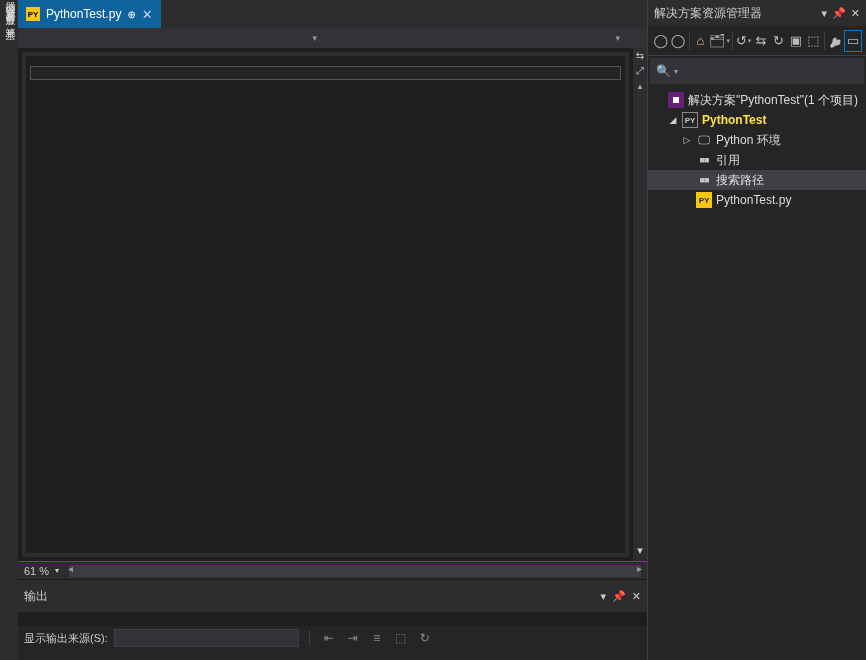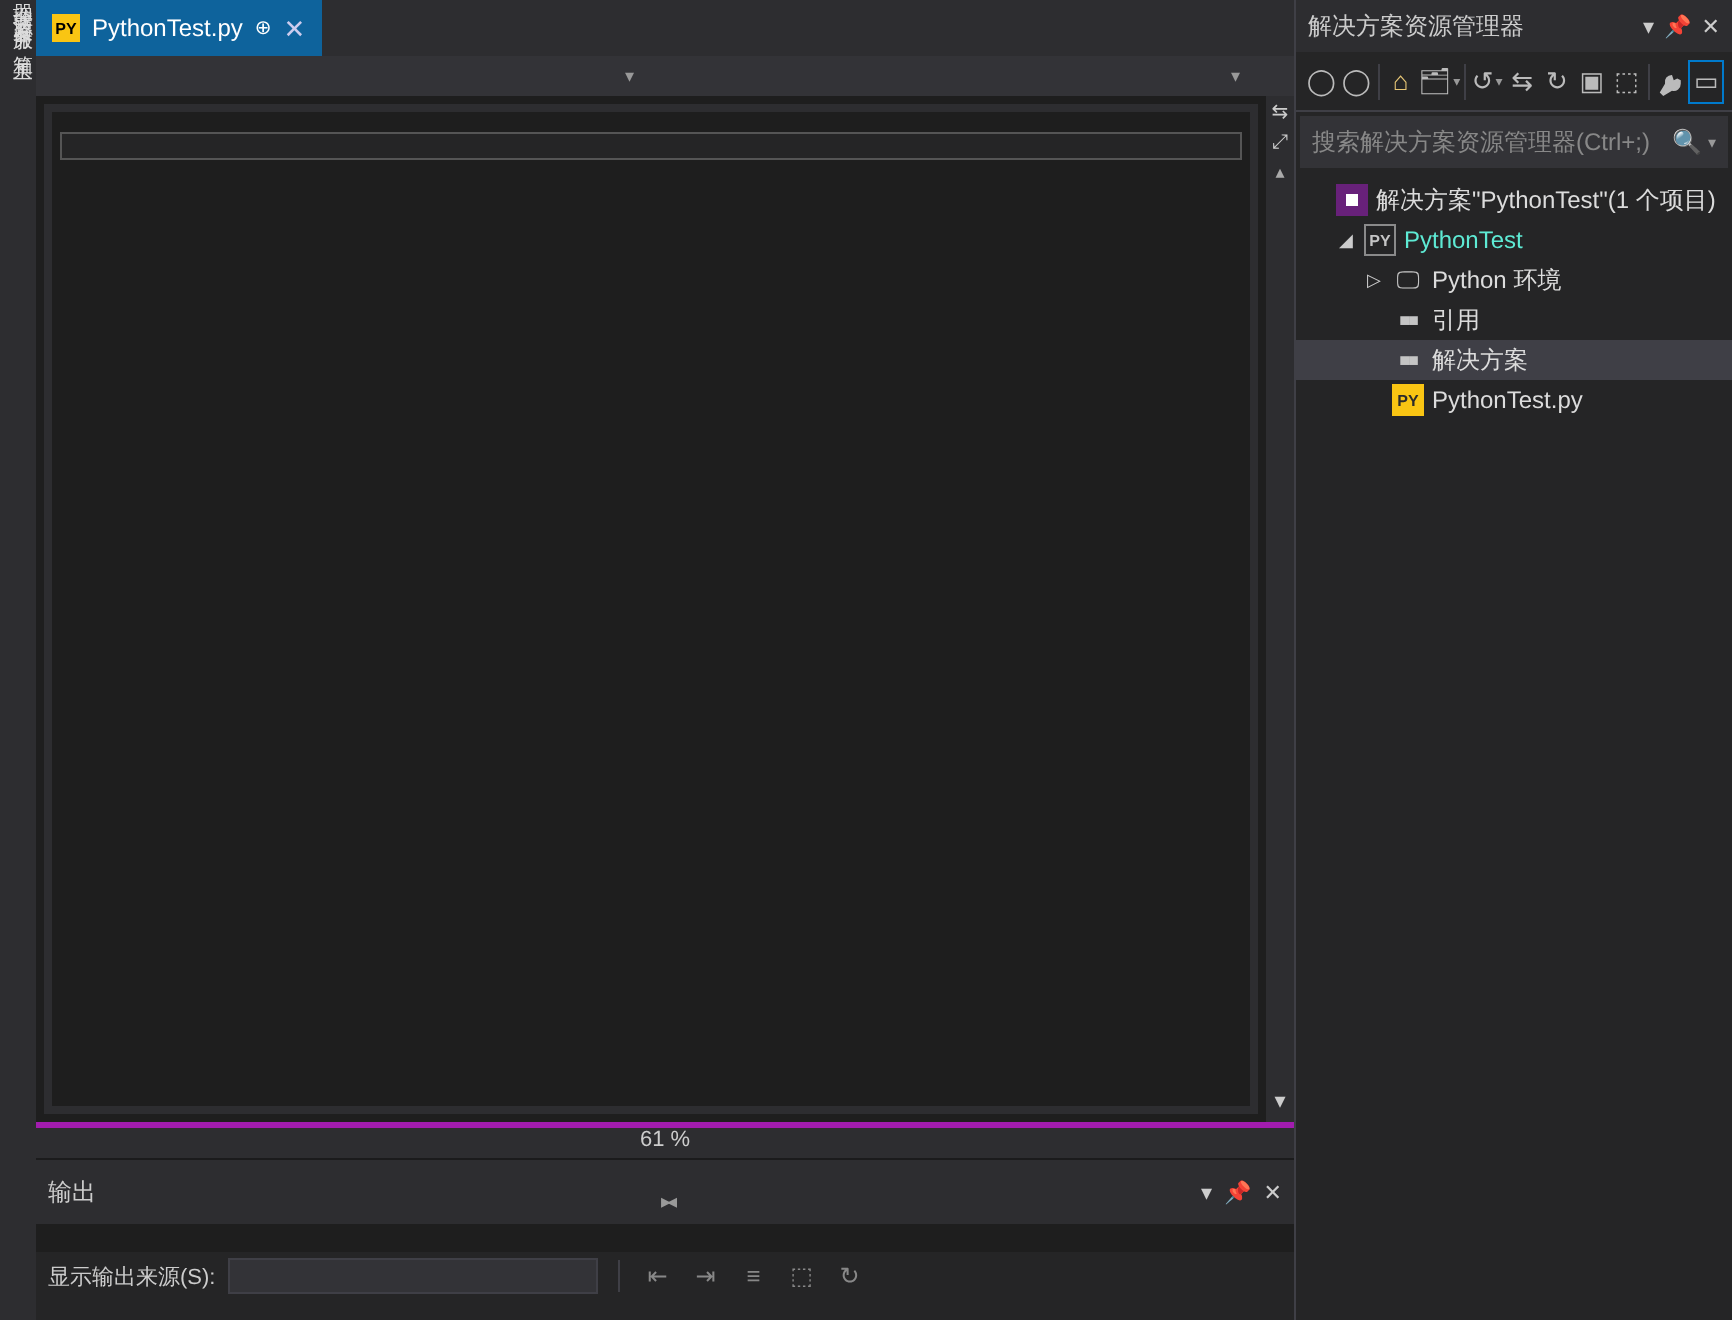--- a/index.html
+++ b/index.html
@@ -15,21 +15,21 @@
 .crumb-bar { height: 20px; background: #333337; display: flex; align-items: center; padding: 0 8px; gap: 8px; }
 .crumb-dd { flex: 1; max-width: 295px; height: 16px; background: #333337; border: none; color: #ccc; display: flex; align-items: center; justify-content: flex-end; padding-right: 4px; }
 .crumb-dd::after { content: "▾"; font-size: 9px; color: #999; }
 .editor-area { flex: 1; position: relative; display: flex; background: #1e1e1e; }
 .editor-body { flex: 1; background: #1e1e1e; border: 4px solid #2d2d30; margin: 4px; position: relative; }
 .editor-line { position: absolute; top: 10px; left: 4px; right: 4px; height: 14px; border: 1px solid #555; background: #252526; }
 .gutter-right { width: 14px; background: #2d2d30; display: flex; flex-direction: column; align-items: center; }
 .gutter-right .split-ico { font-size: 10px; color: #ccc; margin: 2px 0; cursor: pointer; }
 .gutter-right .gutter-arrow { font-size: 9px; color: #aaa; margin-top: 2px; }
 .gutter-right .gutter-expand { color: #ccc; font-size: 11px; margin-top: auto; margin-bottom: 4px; }
-.status { height: 18px; background: #2d2d30; border-top: 3px solid #a21caf; display: flex; align-items: center; font-size: 11px; padding: 0 6px; gap: 6px; color: #ccc; flex-direction: column; }
+.status { height: 18px; background: #2d2d30; border-top: 1px solid #a21caf; display: flex; align-items: center; font-size: 11px; padding: 0 6px; gap: 6px; color: #ccc; }
 .status .hscroll { flex: 1; height: 12px; background: #3e3e42; margin-left: 4px; position: relative; }
 .status .hscroll::before { content: "◂"; position: absolute; left: -1px; top: -2px; font-size: 10px; color: #999; }
 .status .hscroll::after { content: "▸"; position: absolute; right: -1px; top: -2px; font-size: 10px; color: #999; }
 .output-hdr { height: 20px; background: #2d2d30; border-top: 1px solid #1b1b1c; display: flex; align-items: center; font-size: 12px; padding: 16px 6px; color: #ccc; }
 .output-hdr .spacer { flex: 1; }
 .output-hdr .hdr-ico { font-size: 11px; margin-left: 6px; cursor: pointer; color: #ccc; }
 .output-tool { height: 24px; background: #252526; display: flex; align-items: center; padding: 0 6px; gap: 6px; font-size: 11px; margin-top: 14px; }
 .output-tool select, .output-tool .dd { width: 185px; height: 18px; background: #333337; border: 1px solid #3f3f46; color: #ccc; font-size: 11px; }
 .tool-ico { width: 18px; height: 18px; display: flex; align-items: center; justify-content: center; color: #888; font-size: 12px; cursor: pointer; }
 .output-body { flex: 0 0 10px; background: #252526; }
@@ -52,21 +52,21 @@
 .tree-row { display: flex; align-items: center; height: 20px; padding-left: 6px; gap: 4px; cursor: pointer; }
 .tree-row.selected { background: #3f3f46; }
 .tree-row .exp { width: 10px; font-size: 9px; color: #ccc; text-align: center; }
 .tree-row .ico { width: 16px; height: 16px; display: flex; align-items: center; justify-content: center; font-size: 10px; }
 .tree-row .ico.sln { background: #68217a; color: #fff; }
 .tree-row .ico.proj { border: 1px solid #8a8a8a; color: #c5c5c5; font-size: 8px; font-weight: bold; }
 .tree-row .ico.py { background: #f9c513; color: #2b2b2b; font-size: 8px; font-weight: bold; }
 .tree-row .ico.env { color: #c5c5c5; font-size: 12px; }
 .tree-row .ico.ref { color: #c5c5c5; font-size: 9px; letter-spacing: -1px; }
 .tree-row .lbl { color: #dcdcdc; white-space: nowrap; }
-.tree-row .lbl.bold { font-weight: normal; color: #5eead4; }
+.tree-row .lbl.bold { font-weight: bold; color: #fde047; }
 .ind1 { padding-left: 20px; }
 .ind2 { padding-left: 34px; }
 </style>
 </head>
 <body>
 
 <div class="root">
   <div class="left-rail">
     <div class="rail-tab">服务器资源管理器</div>
     <div class="rail-tab">工具箱</div>
@@ -150,21 +150,20 @@
       <span class="sep"></span>
       <span class="tb">
         <svg viewBox="0 0 16 16">
             <path d="M13 9a4 4 0 0 1-5 4l-5 3-2-2 3-5a4 4 0 0 1 4-5l1 3 2-1 2 1z" fill="#bbb"></path>
           </svg>
       </span>
       <span class="tb active">▭</span>
     </div>
 
     <div class="rp-search">
-      <input placeholder="搜索解决方案资源管理器(Ctrl+;)" style="">
       <span class="search-ico">🔍</span>
       <span style="font-size:8px;margin-left:3px;color:#999;">▾</span>
     </div>
 
     <div class="tree">
       <div class="tree-row">
         <span class="exp"></span>
         <span class="ico sln">
           <svg viewBox="0 0 16 16" width="12" height="12">
               <rect x="2" y="2" width="12" height="12" fill="#68217a"></rect>
@@ -184,21 +183,21 @@
         <span class="lbl">Python 环境</span>
       </div>
       <div class="tree-row ind2">
         <span class="exp"></span>
         <span class="ico ref">■■</span>
         <span class="lbl">引用</span>
       </div>
       <div class="tree-row ind2 selected">
         <span class="exp"></span>
         <span class="ico ref">■■</span>
-        <span class="lbl">解决方案</span>
+        <span class="lbl">搜索路径</span>
       </div>
       <div class="tree-row ind2">
         <span class="exp"></span>
         <span class="ico py">PY</span>
         <span class="lbl">PythonTest.py</span>
       </div>
     </div>
   </div>
 </div>
 

